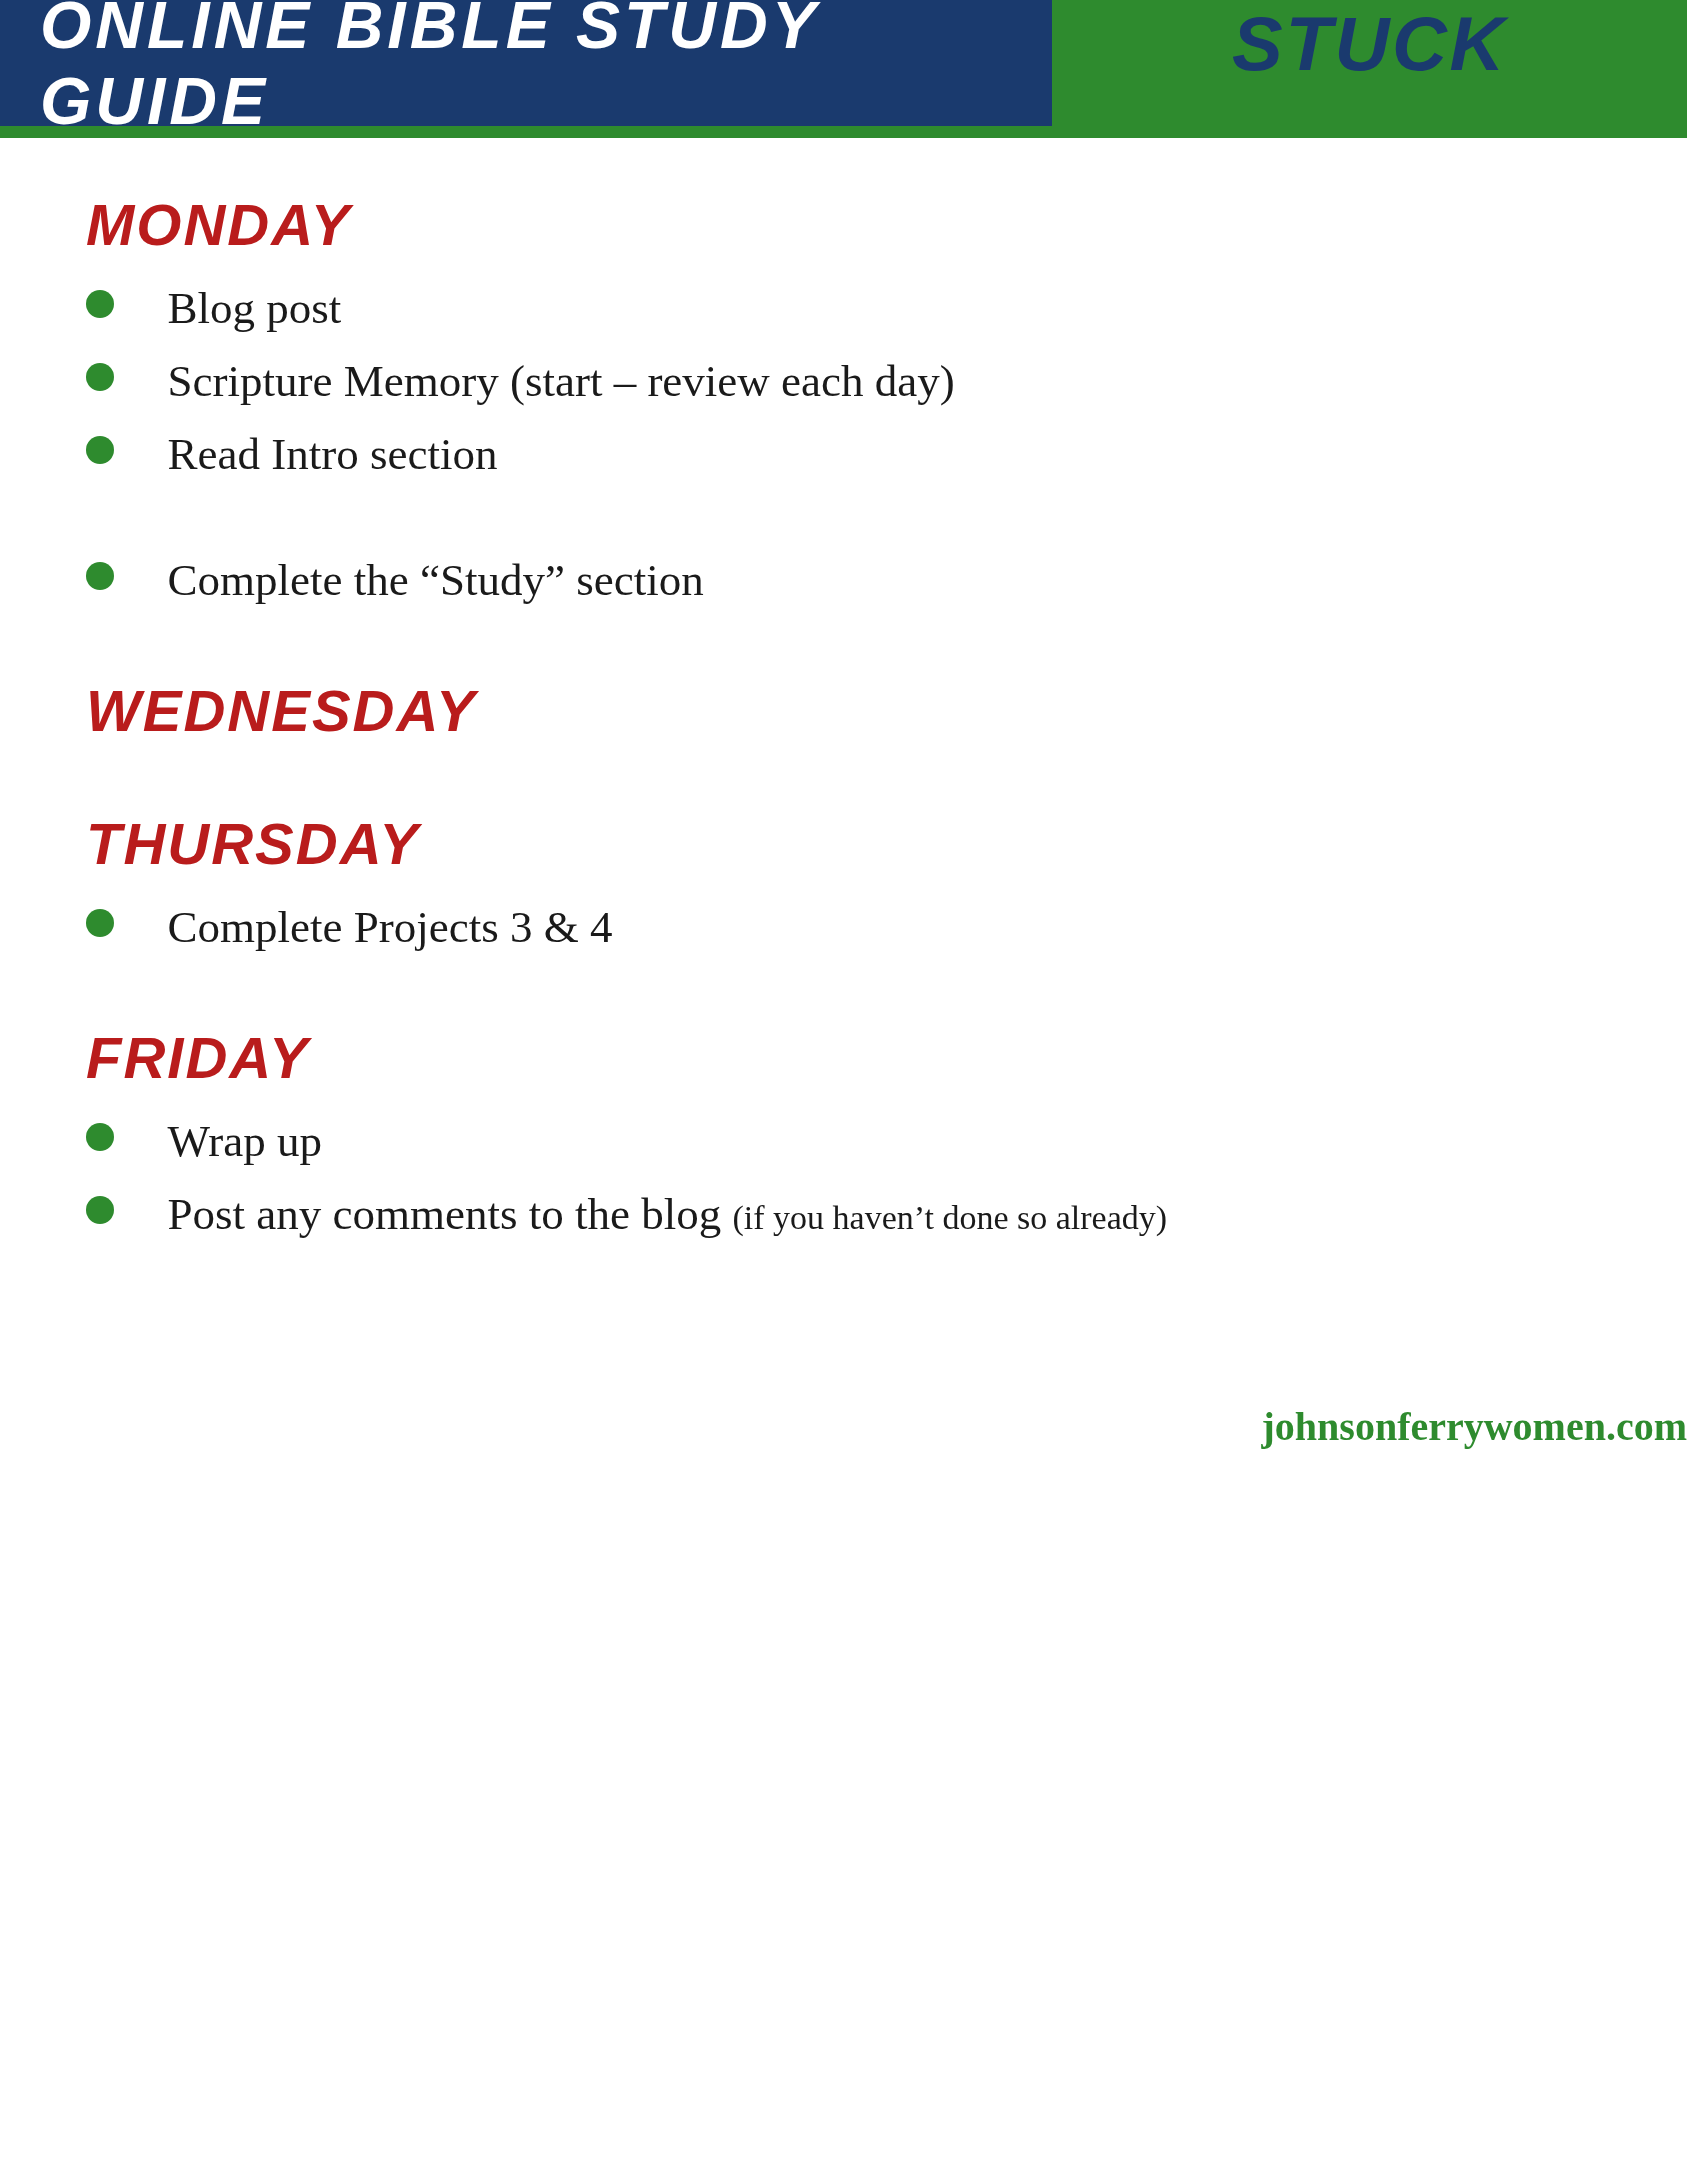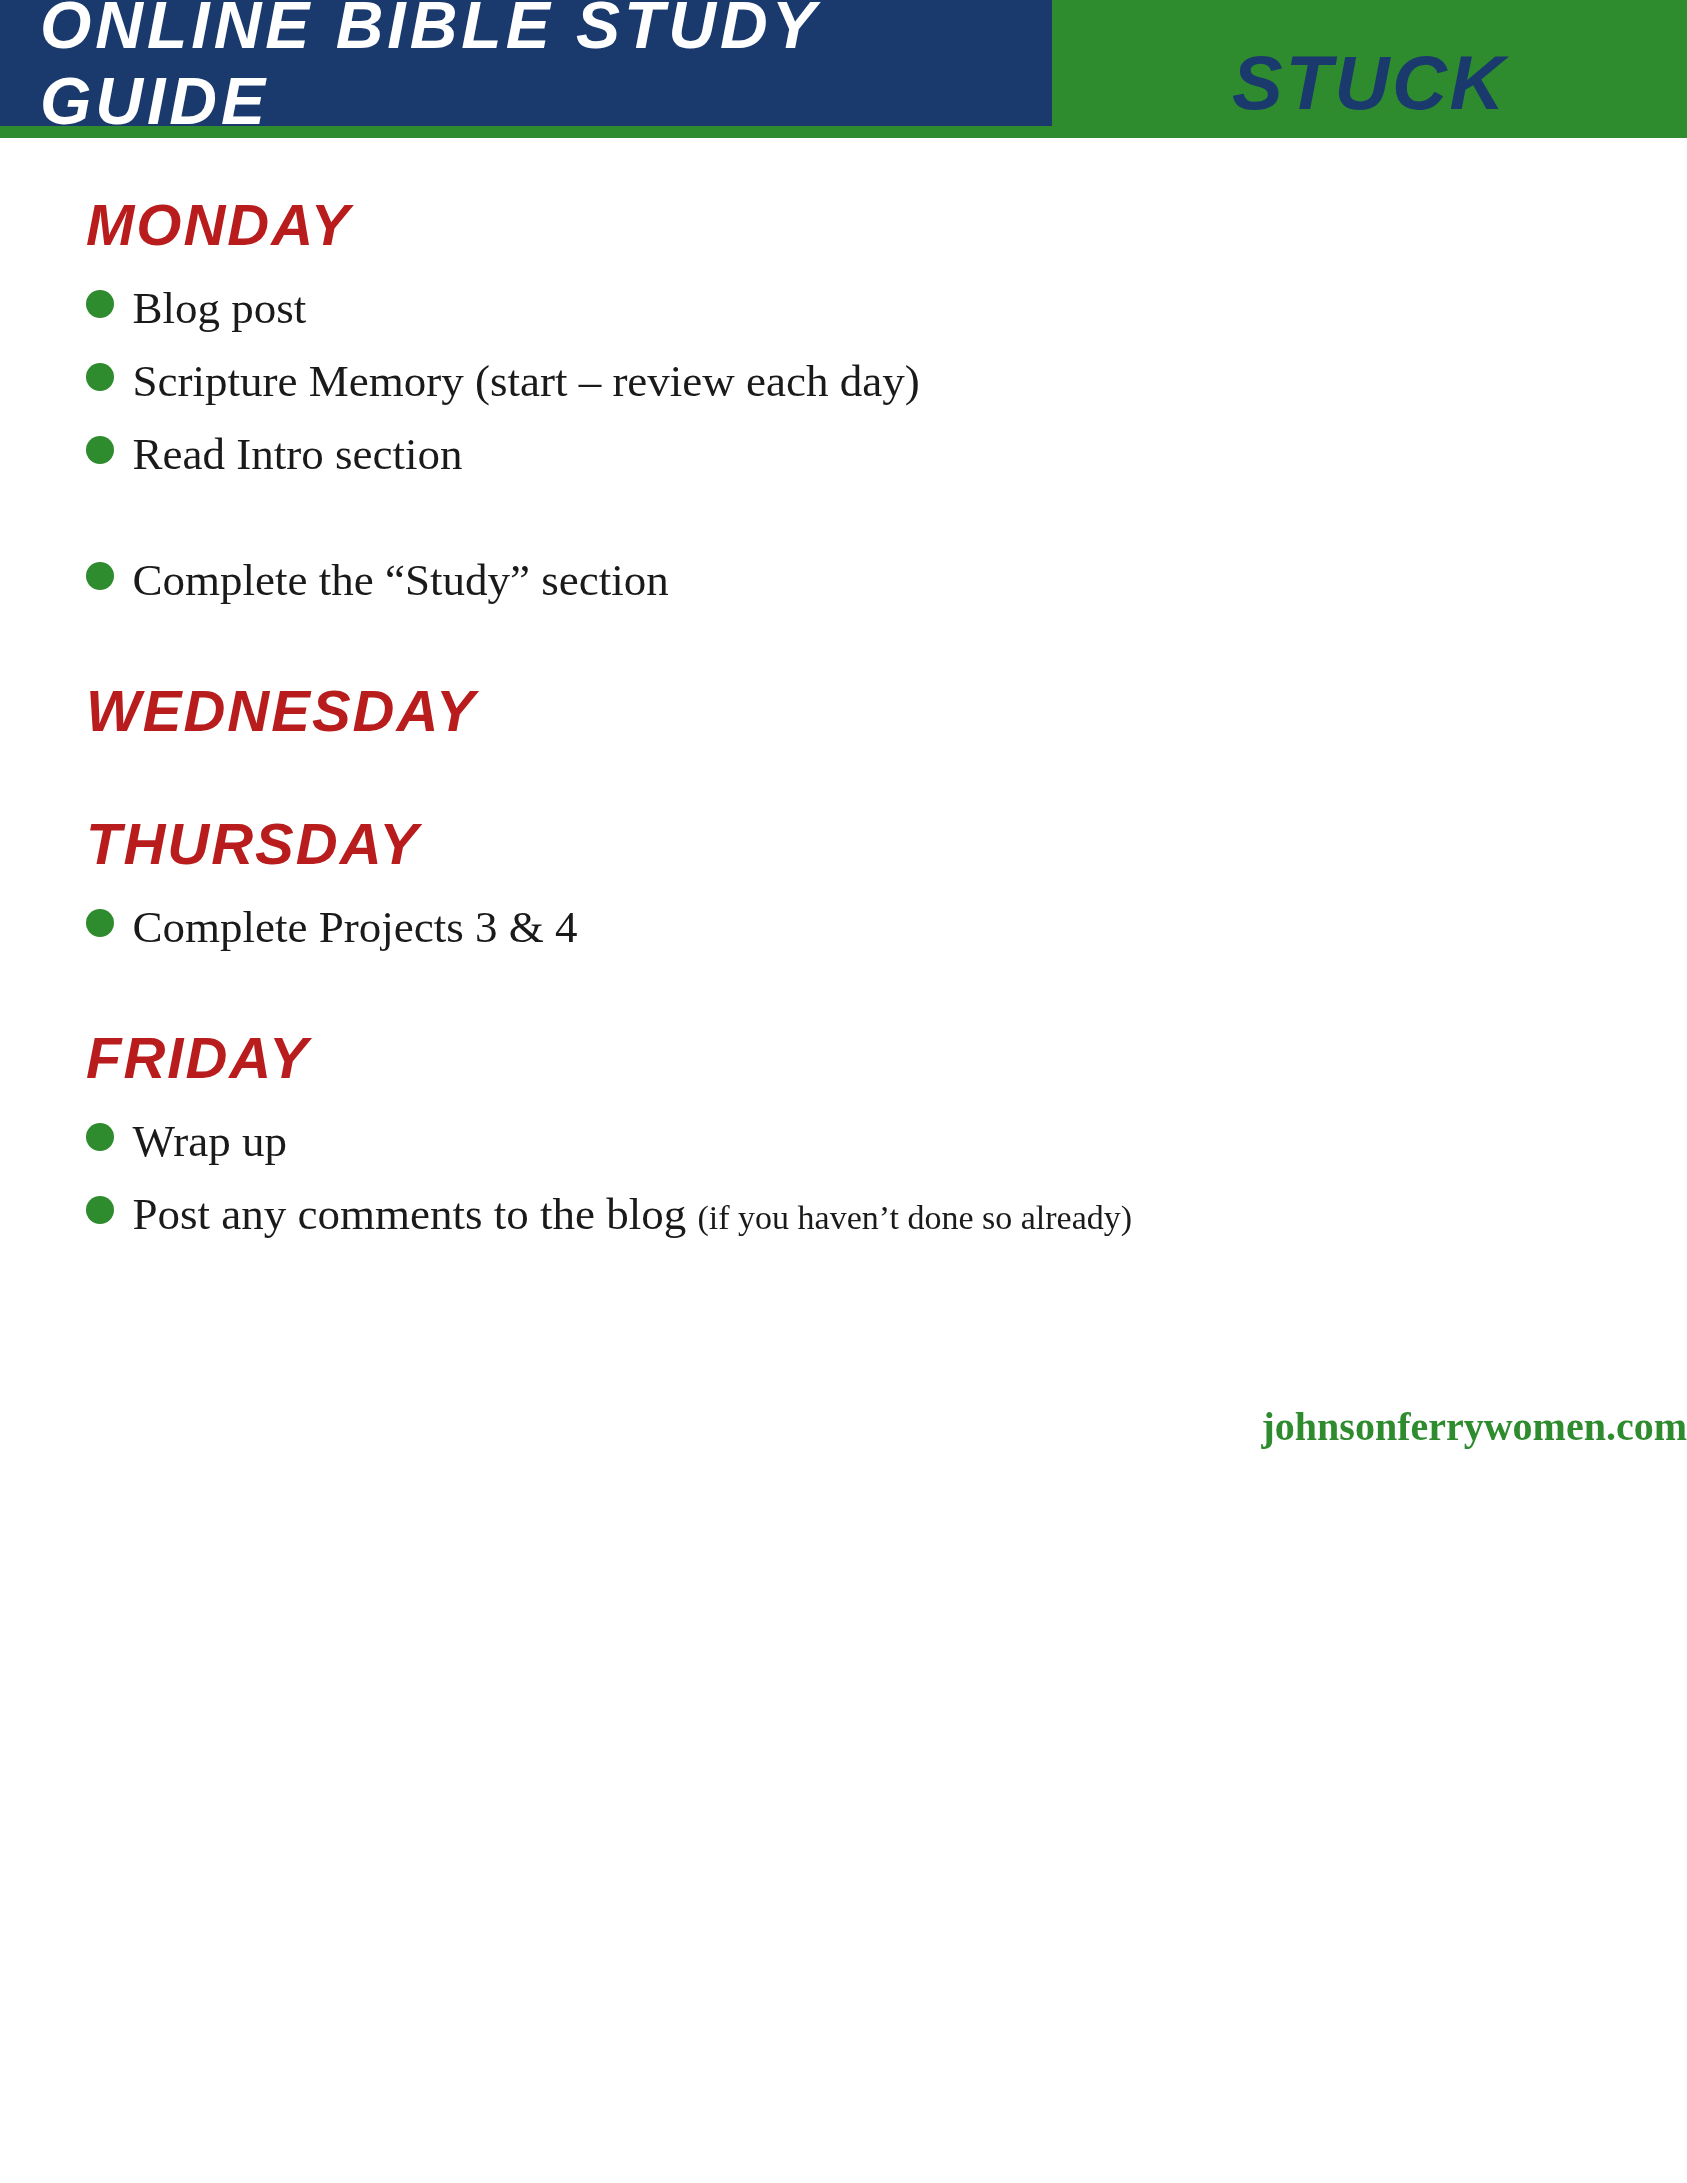--- a/index.html
+++ b/index.html
@@ -37,21 +37,21 @@
       font-weight: 900;
       letter-spacing: 4px;
       text-transform: uppercase;
       font-style: italic;
     }
 
     .header-right {
       background: #2e8b2e;
       flex: 1;
       display: flex;
-      align-items: flex-end;
+      align-items: flex-start;
       justify-content: center;
     }
 
     .header-stuck {
       font-family: 'Arial Black', Impact, sans-serif;
       font-size: 76px;
       color: #1a3a6e;
       font-weight: 900;
       letter-spacing: 2.6px;
       text-transform: uppercase;
@@ -108,20 +108,21 @@
       margin-right: 18.5px;
       margin-top: 12px;
       flex-shrink: 0;
     }
 
     .bullet-text {
       font-size: 45px;
       color: #1a1a1a;
       font-family: Georgia, 'Times New Roman', serif;
       line-height: 1.35;
+      margin-left: 35px;
     }
 
     .small-text {
       font-size: 34px;
       color: #1a1a1a;
       font-family: Georgia, 'Times New Roman', serif;
     }
 
     .footer {
       text-align: right;

